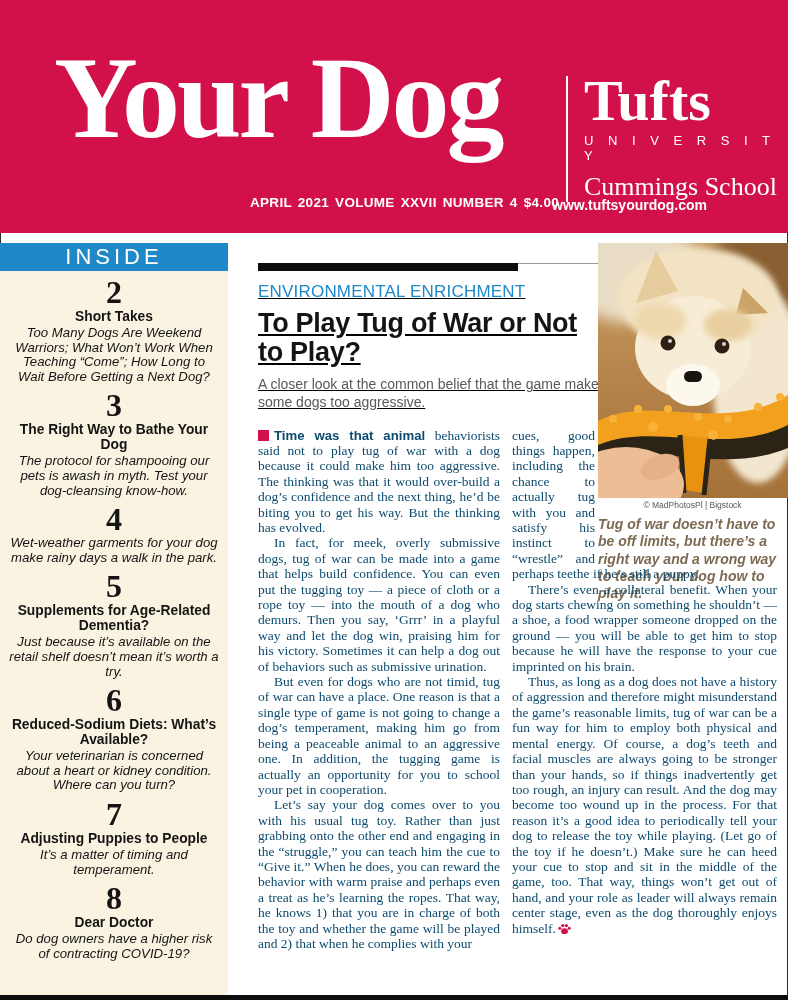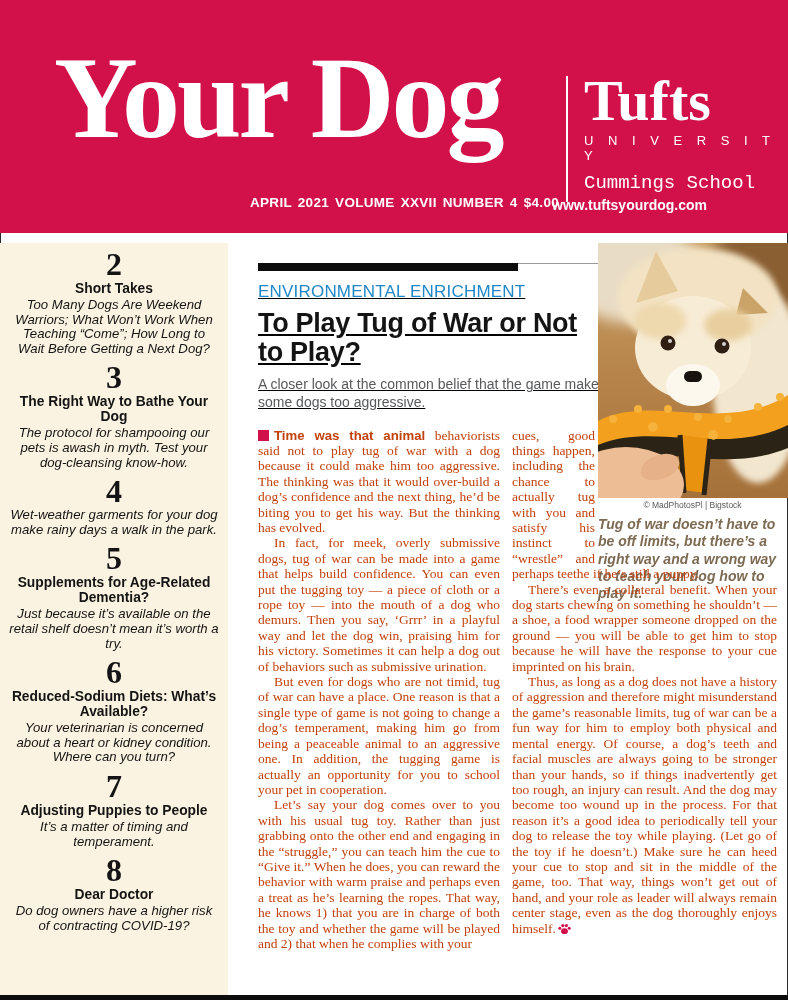--- a/index.html
+++ b/index.html
@@ -13,21 +13,21 @@
   
   .header { position:absolute; top:0; left:0; width:788px; height:233px; background:#D2114A; color:#fff; }
   .tagline { position:absolute; top:36px; left:110px; width:480px; text-align:center;
              font-size:25px; font-style:italic; font-weight:bold; letter-spacing:.2px; }
   .masthead { position:absolute; top:40px; left:54px; font-family:"Liberation Serif", serif;
               font-weight:bold; font-size:116px; line-height:1; letter-spacing:-3px; }
   .hdr-divider { position:absolute; left:566px; top:76px; width:2px; height:126px; background:#fff; }
   .logo { position:absolute; left:584px; top:72px; width:200px; }
   .logo-name { font-family:"Liberation Serif", serif; font-weight:bold; font-size:58px; line-height:1; }
   .logo-univ { font-size:13px; letter-spacing:5.5px; margin-top:3px; }
-  .logo-school { font-family:Liberation Mono, monospace; font-size:19px; line-height:1.18; margin-top:9px; }
+  .logo-school { font-family:Liberation Serif, serif; font-size:26px; line-height:1.18; margin-top:9px; }
   .dateline { position:absolute; left:250px; top:195px; font-size:13.5px; font-weight:bold; letter-spacing:.3px; word-spacing:2px; }
   .website { position:absolute; left:552px; top:197px; font-size:14px; font-weight:bold; }
 
   
   .sidebar { position:absolute; left:0; top:243px; width:228px; height:752px; background:#FAF3E1; }
   .sidebar-title-bar { height:28px; background:#1E88C8; color:#fff; text-align:center;
                        font-size:22px; letter-spacing:4px; line-height:28px; font-weight:normal; }
   .sidebar-items { padding:7px 9px 0 9px; text-align:center; color:#141414; }
   .sidebar-item { margin-bottom:7px; }
   .item-page { font-family:"Liberation Serif", serif; font-weight:bold; font-size:32px; line-height:29px; }
@@ -39,21 +39,21 @@
   .article-head { padding-top:20px; margin-left:13px; width:352px;text-decoration:underline; }
   .rule-row { width:340px; height:8px; position:relative;
               background:linear-gradient(#9a9a9a,#9a9a9a) top left/100% 1px no-repeat; }
   .rule-row::before { content:''; position:absolute; left:0; top:0; width:260px; height:8px; background:#0d0d0d; }
   .category { color:#1E88C8; font-size:17px; margin-top:11px; letter-spacing:.2px; }
   .headline { font-size:27px; font-weight:bold; color:#141414; line-height:1.08; letter-spacing:-.3px; margin-top:7px; width:330px; }
   .deck { font-size:14px; color:#58595B; line-height:1.26; margin-top:9px; width:352px; }
 
   .columns { display:flex; gap:12px; margin:16px 13px 0 13px;
              font-family:"Liberation Serif", serif; font-size:13.5px; line-height:15.4px;
-             color:#c2410c; text-align:justify; }
+             color:#0c4a6e; text-align:justify; }
   .col-left { width:242px; flex:none; }
   .col-right { width:265px; flex:none; position:relative; }
   .columns p { margin:0; }
   .columns p.indent { text-indent:16px; }
   .red-square { display:inline-block; width:11px; height:11px; background:#D2114A; margin-right:5px; position:relative; top:1px; }
   .lead-in { font-family:"Liberation Sans", sans-serif; font-weight:bold; font-size:13.2px; }
   .wrap-spacer { float:right; width:182px; height:138px; }
 
   
   .figure { position:absolute; top:0; right:0; width:190px; }
@@ -79,20 +79,21 @@
       <div class="logo-univ">U N I V E R S I T Y</div>
       <div class="logo-school">
         <div>Cummings School</div>
       </div>
     </div>
     <div class="dateline">APRIL 2021  VOLUME XXVII NUMBER 4  $4.00</div>
     <div class="website">www.tuftsyourdog.com</div>
   </div>
 
   <div class="sidebar">
+    <div class="sidebar-title-bar">INSIDE</div>
     <div class="sidebar-items">
 
       <div class="sidebar-item">
         <div class="item-page">2</div>
         <div class="item-title">Short Takes</div>
         <div class="item-desc">Too Many Dogs Are Weekend Warriors; What Won’t Work When Teaching “Come”; How Long to Wait Before Getting a Next Dog?</div>
       </div>
 
       <div class="sidebar-item">
         <div class="item-page">3</div>

